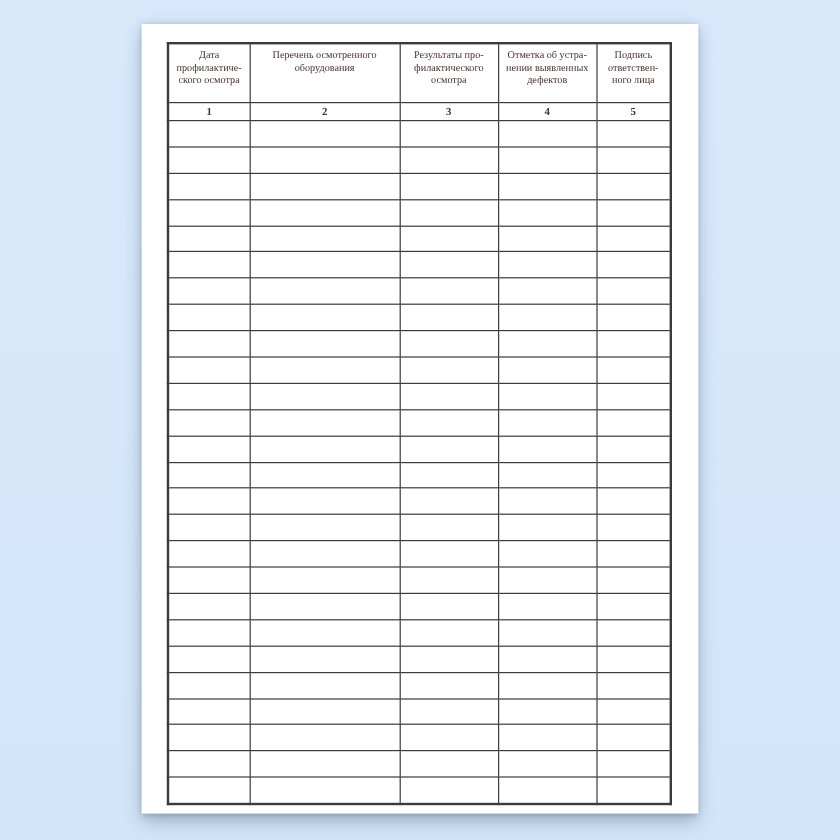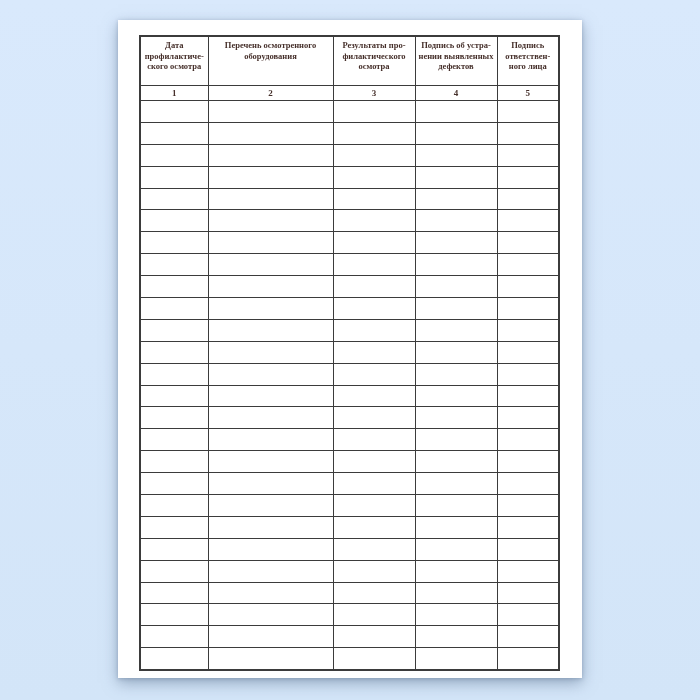--- a/index.html
+++ b/index.html
@@ -35,21 +35,21 @@
   table.form { border-width: 2px; }
   col.c1 { width: 68px; }
   col.c2 { width: 125px; }
   col.c3 { width: 82px; }
   col.c4 { width: 82px; }
   col.c5 { width: 62px; }
   th.header-cell {
     height: 44px;
     font-size: 8.5px;
     line-height: 10.5px;
-    font-weight: bold;
+    font-weight: normal;
     text-align: center;
     vertical-align: top;
     padding: 3px 1px 1px 1px;
     white-space: pre-line;
   }
   td.number-cell {
     height: 14px;
     font-size: 9px;
     font-weight: bold;
     text-align: center;
@@ -77,21 +77,21 @@
       <thead>
         <tr>
           <th class="header-cell">Дата
 профилактиче-
 ского осмотра</th>
           <th class="header-cell">Перечень осмотренного
 оборудования</th>
           <th class="header-cell">Результаты про-
 филактического
 осмотра</th>
-          <th class="header-cell">Подпись об устра-
+          <th class="header-cell">Отметка об устра-
 нении выявленных
 дефектов</th>
           <th class="header-cell">Подпись
 ответствен-
 ного лица</th>
         </tr>
         <tr>
           <td class="number-cell">1</td>
           <td class="number-cell">2</td>
           <td class="number-cell">3</td>

